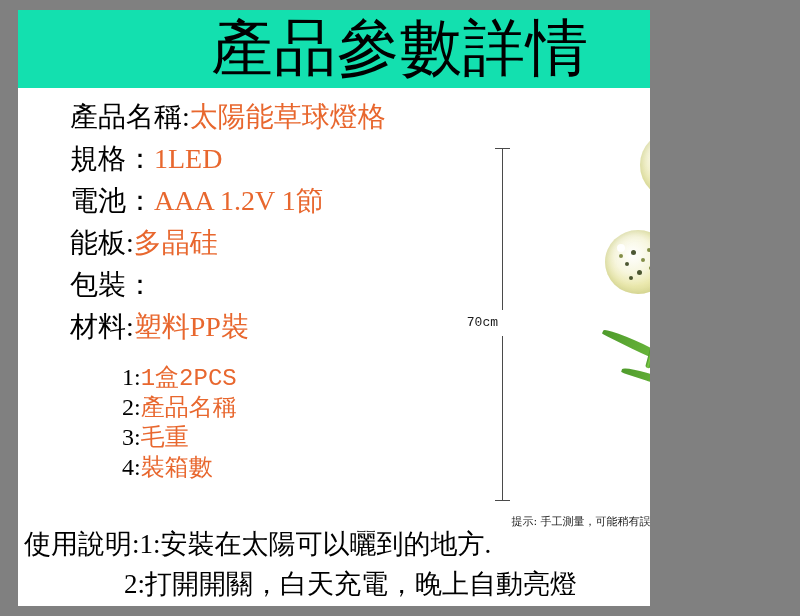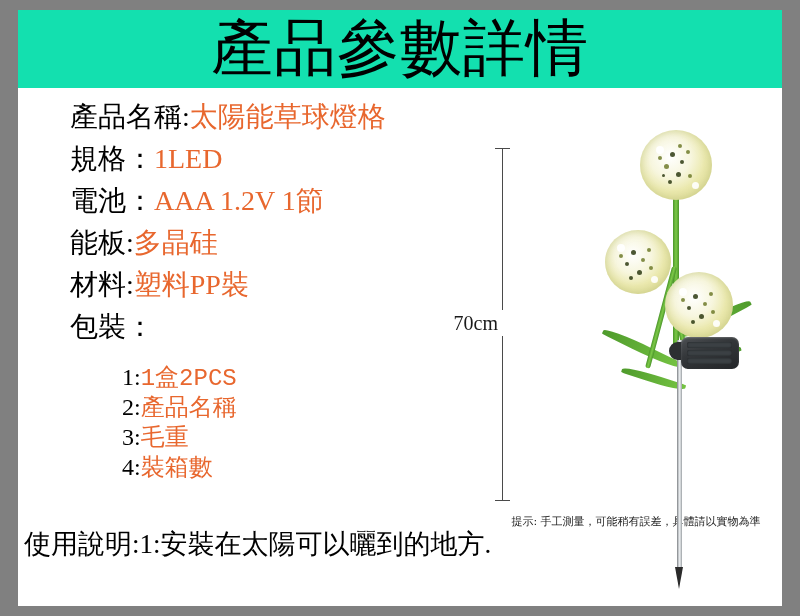--- a/index.html
+++ b/index.html
@@ -5,21 +5,21 @@
   html,body{margin:0;padding:0;}
   body{
     width:800px;height:616px;
     background:#808080;
     font-family:"Liberation Serif","DejaVu Serif",serif;
     overflow:hidden;
   }
   #page{
     position:absolute;
     left:18px;top:10px;
-    width:764px;height:596px;
+    width:632px;height:596px;
     background:#ffffff;
     overflow:hidden;
   }
   
   #banner{
     position:absolute;left:0;top:0;
     width:764px;height:78px;
     background:#13E0AF;
   }
   #banner-title{
@@ -92,22 +92,22 @@
     width:15px;height:1px;
     background:#4a4a4a;
   }
   #dim-cap-top{top:8px;}
   #dim-cap-bot{top:360px;}
   #dim-label{
     position:absolute;
     left:-37px;top:172px;
     width:62px;
     text-align:right;
-    font-family:Liberation Serif, serif;
-    font-size:20px;
+    font-family:Liberation Mono, monospace;
+    font-size:13px;
     line-height:22px;
     color:#1a1a1a;
     background:#ffffff;
     padding-right:3px;
   }
   #dim-mask{
     position:absolute;left:20px;top:170px;
     width:19px;height:26px;background:#ffffff;
   }
   
@@ -200,38 +200,39 @@
 
     <div class="spec-row">
       <span class="spec-label">電</span><span class="gap"></span><span class="spec-label">池</span><span class="spec-label">：</span><span class="spec-value">AAA 1.2V 1節</span>
     </div>
 
     <div class="spec-row">
       <span class="spec-label">能</span><span class="gap"></span><span class="spec-label">板</span><span class="spec-label">:</span><span class="spec-value">多晶硅</span>
     </div>
 
     <div class="spec-row">
+      <span class="spec-label">包</span><span class="gap"></span><span class="spec-label">裝</span><span class="spec-label">：</span>
+    </div>
+
+    <div class="spec-row">
       <span class="spec-label">材</span><span class="gap"></span><span class="spec-label">料</span><span class="spec-label">:</span><span class="spec-value">塑料PP裝</span>
-    </div>
-
-    <div class="spec-row">
-      <span class="spec-label">包</span><span class="gap"></span><span class="spec-label">裝</span><span class="spec-label">：</span>
     </div>
 
   </div>
 
   <div id="pkg-list">
     <div class="pkg-row"><span class="pkg-num">1:</span><span class="pkg-text">1盒2PCS</span></div>
     <div class="pkg-row"><span class="pkg-num">2:</span><span class="pkg-text">產品名稱</span></div>
     <div class="pkg-row"><span class="pkg-num">3:</span><span class="pkg-text">毛重</span></div>
     <div class="pkg-row"><span class="pkg-num">4:</span><span class="pkg-text">裝箱數</span></div>
   </div>
 
   <div id="usage">
     <div class="usage-row">使用說明:1:安裝在太陽可以曬到的地方.</div>
+    <div class="usage-row indent">2:打開開關，白天充電，晚上自動亮燈</div>
   </div>
 
   <div id="dimension">
     <div id="dim-line"></div>
     <div class="dim-cap" id="dim-cap-top"></div>
     <div class="dim-cap" id="dim-cap-bot"></div>
     <div id="dim-mask"></div>
     <div id="dim-label">70cm</div>
   </div>
 

